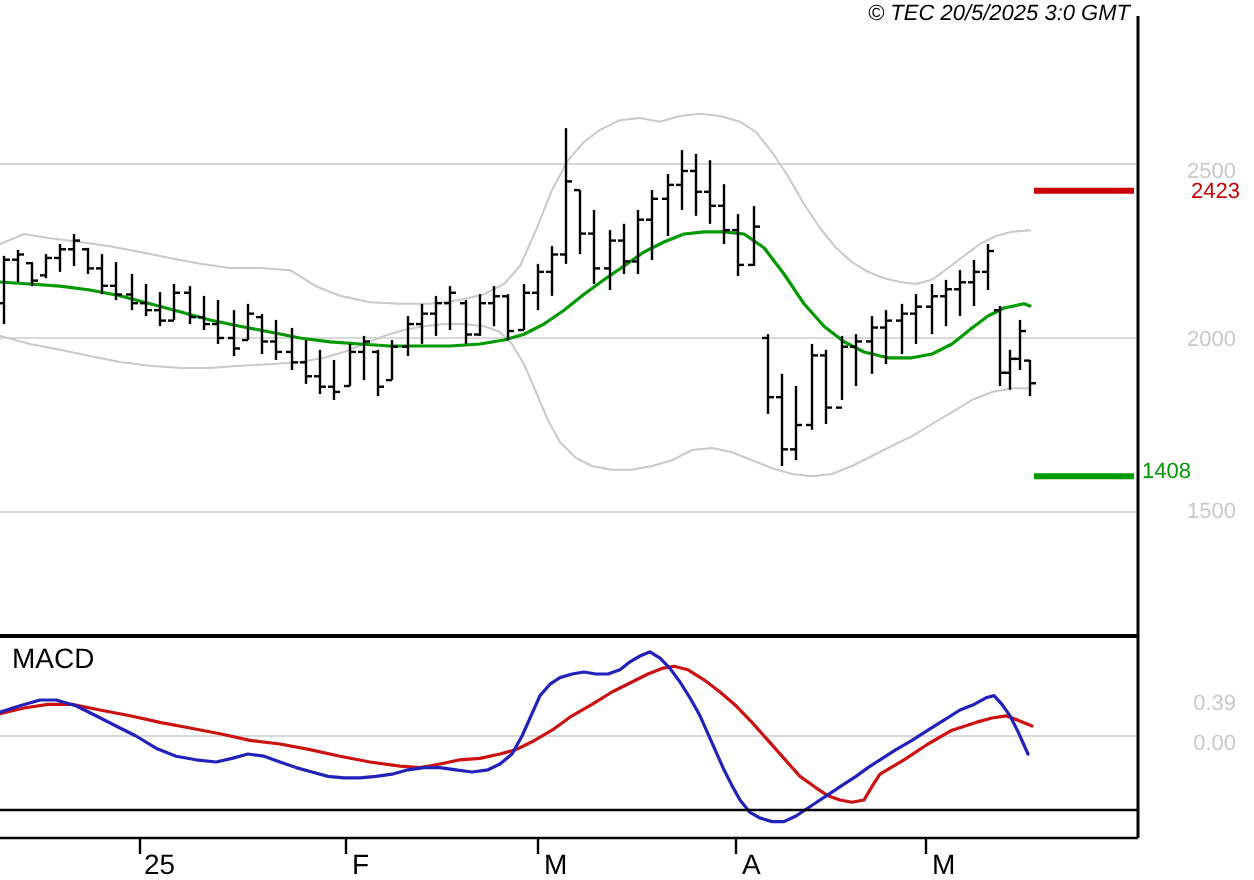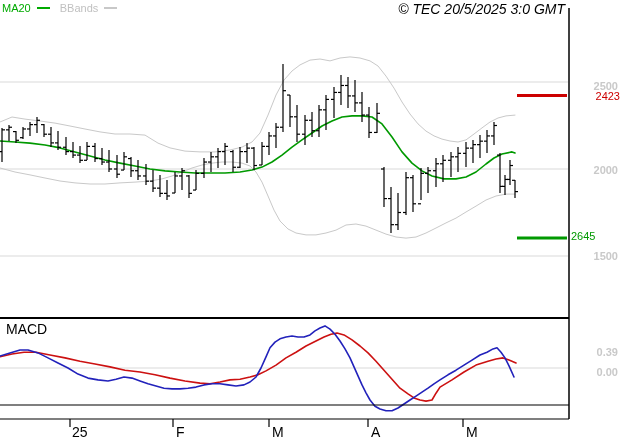--- a/index.html
+++ b/index.html
@@ -1,26 +1,26 @@
 <!DOCTYPE html>
 <html><head>
 <meta charset="utf-8">
 <style>
   html,body{margin:0;padding:0;background:#fff;}
   #stage{position:relative;width:627px;height:440px;background:#ffffff;overflow:hidden;
          font-family:"Liberation Sans",sans-serif;}
   svg{position:absolute;left:0;top:0;}
   .lbl{position:absolute;font-size:11px;line-height:12px;white-space:nowrap;}
-  .gray{color:#c9c9c9;font-weight:bold;}
+  .gray{color:#c9c9c9;}
   .red{color:#cc0000;}
   .green{color:#009900;}
   .legend{position:absolute;left:2px;top:2px;display:flex;align-items:center;gap:4px;
           font-size:11px;}
   .swatch{display:inline-block;width:13px;height:2px;margin:0 6px 0 2px;}
-  .copyright{position:absolute;top:1px;right:62px;font-size:14px;font-style:italic;color:#000;}
+  .copyright{position:absolute;top:1px;right:62px;font-size:11px;font-style:italic;color:#000;}
   .month{position:absolute;top:424px;font-size:14px;color:#000;}
   .macd-title{position:absolute;left:6px;top:321px;font-size:14px;color:#000;}
 </style>
 </head>
 <body>
 
 <div id="stage">
 
   <svg id="chart-svg" width="627" height="440" viewBox="0 0 627 440">
       <line x1="0" y1="82" x2="568" y2="82" stroke="#d9d9d9" stroke-width="1"></line>
@@ -257,33 +257,27 @@
       <line x1="0" y1="405" x2="569" y2="405" stroke="#000000" stroke-width="1.2"></line>
       <line x1="0" y1="419" x2="569" y2="419" stroke="#000000" stroke-width="1.2"></line>
       <line x1="569" y1="8" x2="569" y2="419" stroke="#000000" stroke-width="1.5"></line>
       <line x1="70" y1="419" x2="70" y2="427" stroke="#000000" stroke-width="1.2"></line>
       <line x1="173" y1="419" x2="173" y2="427" stroke="#000000" stroke-width="1.2"></line>
       <line x1="269" y1="419" x2="269" y2="427" stroke="#000000" stroke-width="1.2"></line>
       <line x1="368" y1="419" x2="368" y2="427" stroke="#000000" stroke-width="1.2"></line>
       <line x1="463" y1="419" x2="463" y2="427" stroke="#000000" stroke-width="1.2"></line>
     </svg>
 
-  <div class="legend">
-    <span class="lbl" style="position:static;color:#00aa00;">MA20</span>
-    <span class="swatch" style="background:#00aa00;"></span>
-    <span class="lbl" style="position:static;color:#c0c0c0;">BBands</span>
-    <span class="swatch" style="background:#c8c8c8;"></span>
-  </div>
 
   <div class="copyright">© TEC 20/5/2025 3:0 GMT</div>
 
   <div class="lbl gray" style="right:9px;top:80px;">2500</div>
   <div class="lbl red" style="right:7px;top:90px;text-align:right;">2423</div>
   <div class="lbl gray" style="right:9px;top:164px;margin-left:30px;">2000</div>
-  <div class="lbl green" style="left:571px;top:230px;">2645</div>
+  <div class="lbl green" style="left:571px;top:230px;">1408</div>
   <div class="lbl gray" style="right:9px;top:250px;text-align:right;">1500</div>
 
   <div class="macd-title">MACD</div>
   <div class="lbl gray" style="right:9px;top:346px;">0.39</div>
   <div class="lbl gray" style="right:9px;top:366px;padding-left:20px;">0.00</div>
 
   <div class="month" style="left:72px;">25</div>
   <div class="month" style="left:176px;">F</div>
   <div class="month" style="left:272px;">M</div>
   <div class="month" style="left:371px;">A</div>

